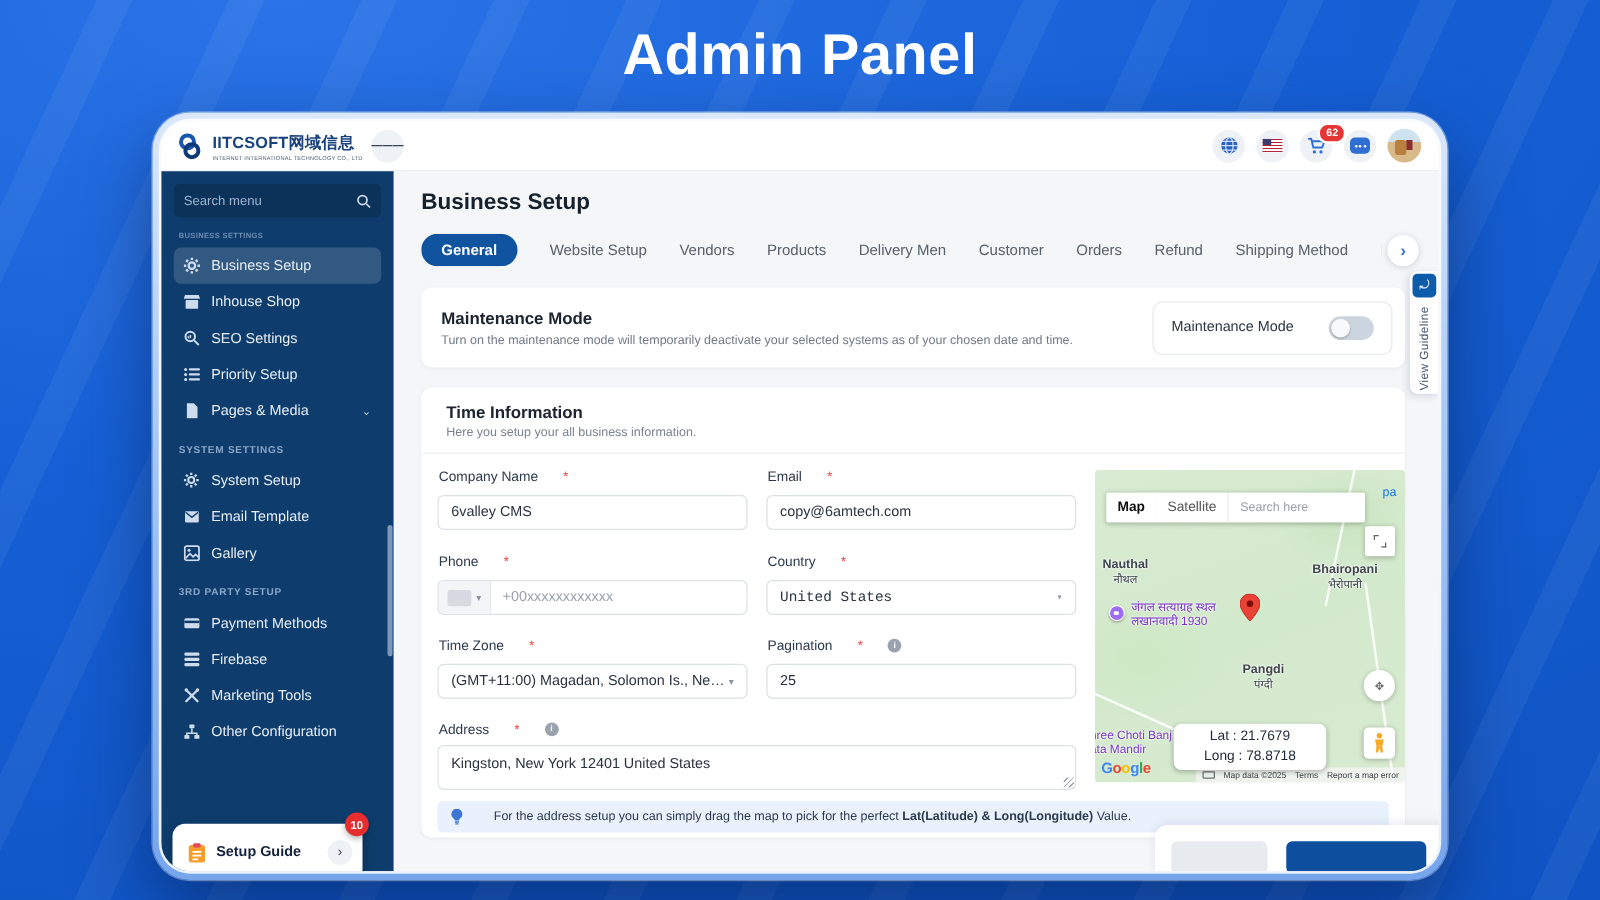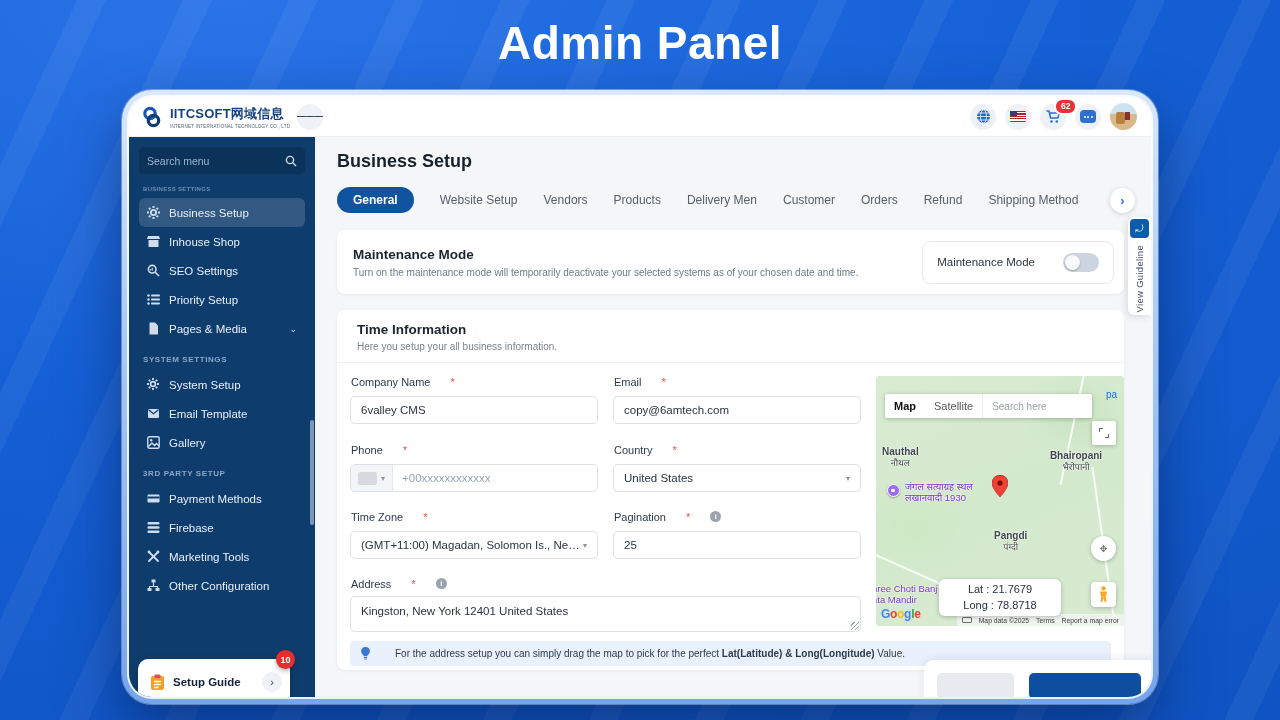--- a/index.html
+++ b/index.html
@@ -423,21 +423,21 @@
                   <span class="ph"></span>
                   <span class="caret">▾</span>
                 </span>
               <input placeholder="+00xxxxxxxxxxxx" style="">
             </div>
 
             <div class="f-label" style="left:277px; top:134px;">
                 <span>Country</span>
                 <span class="req">*</span>
               </div>
-            <div class="f-select" style="left:276px; top:154px;">
+            <div class="f-select" style="left:276px; top:154px;font-family:Liberation Mono, monospace;">
               <span class="val">United States</span>
               <span class="caret">▾</span>
             </div>
 
             <div class="f-label" style="left:14px; top:201px;">
                 <span>Time Zone</span>
                 <span class="req">*</span>
               </div>
             <div class="f-select" style="left:13px; top:221px;">
               <span class="val">(GMT+11:00) Magadan, Solomon Is., New Caled...</span>

